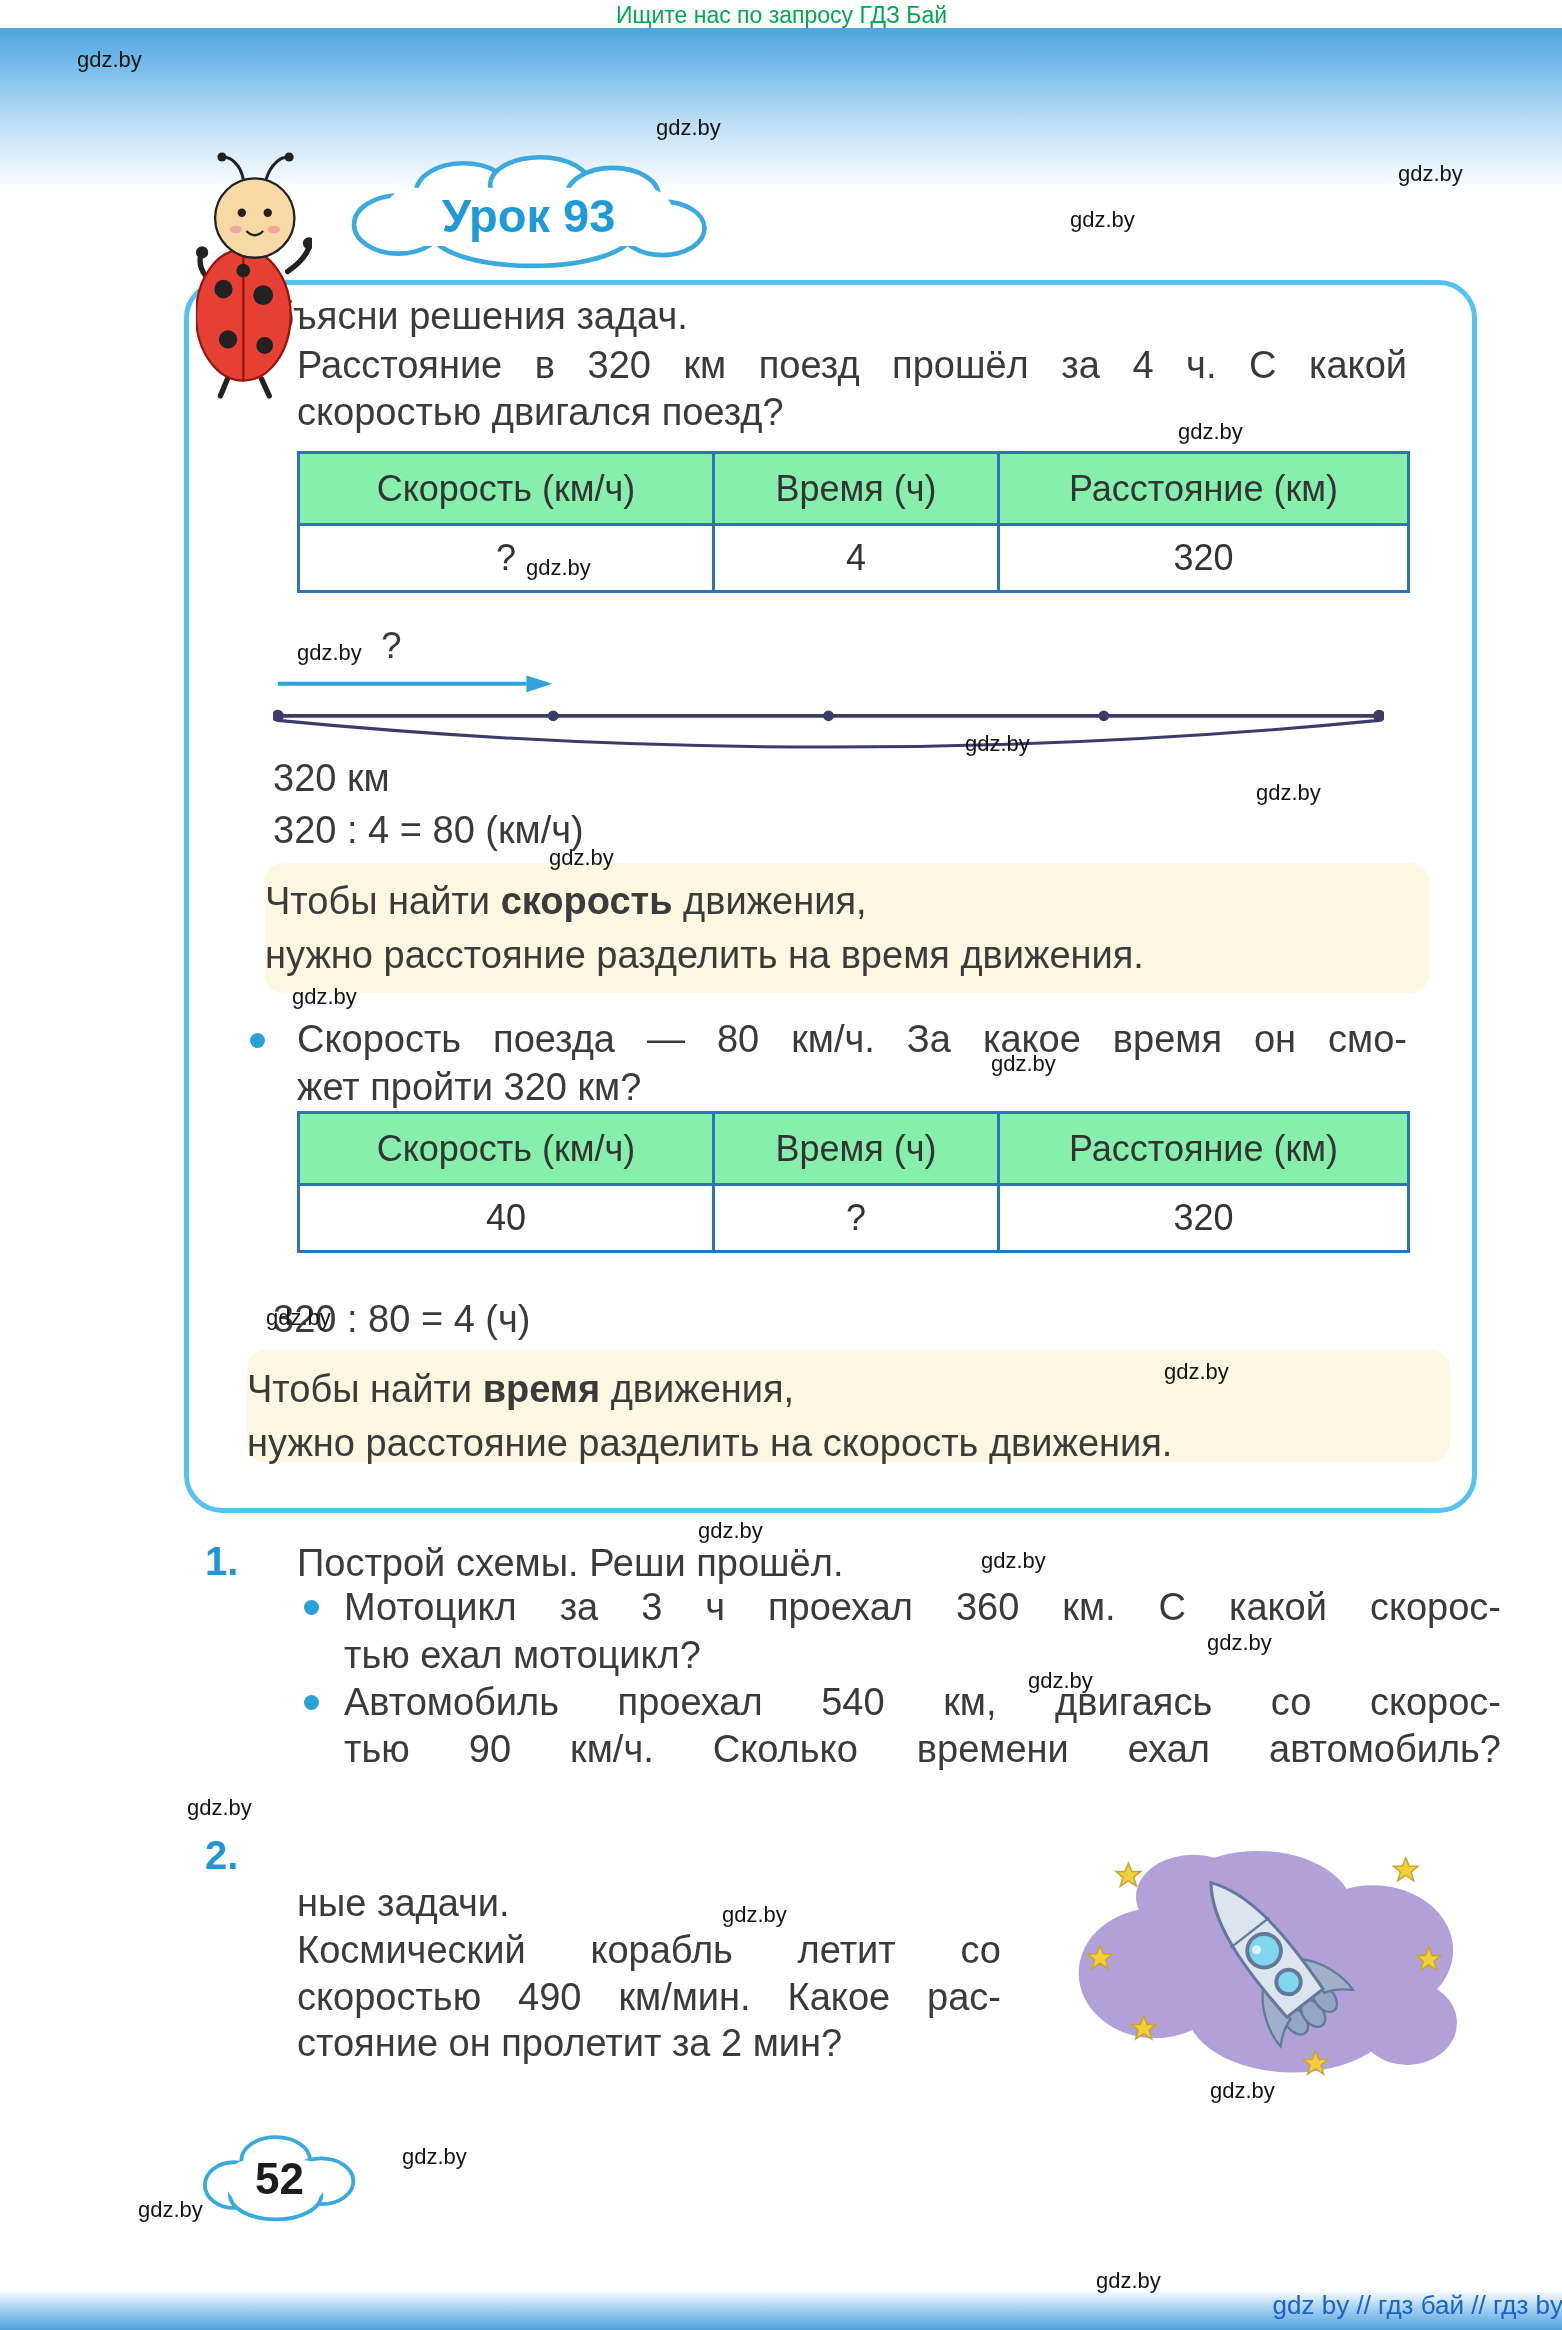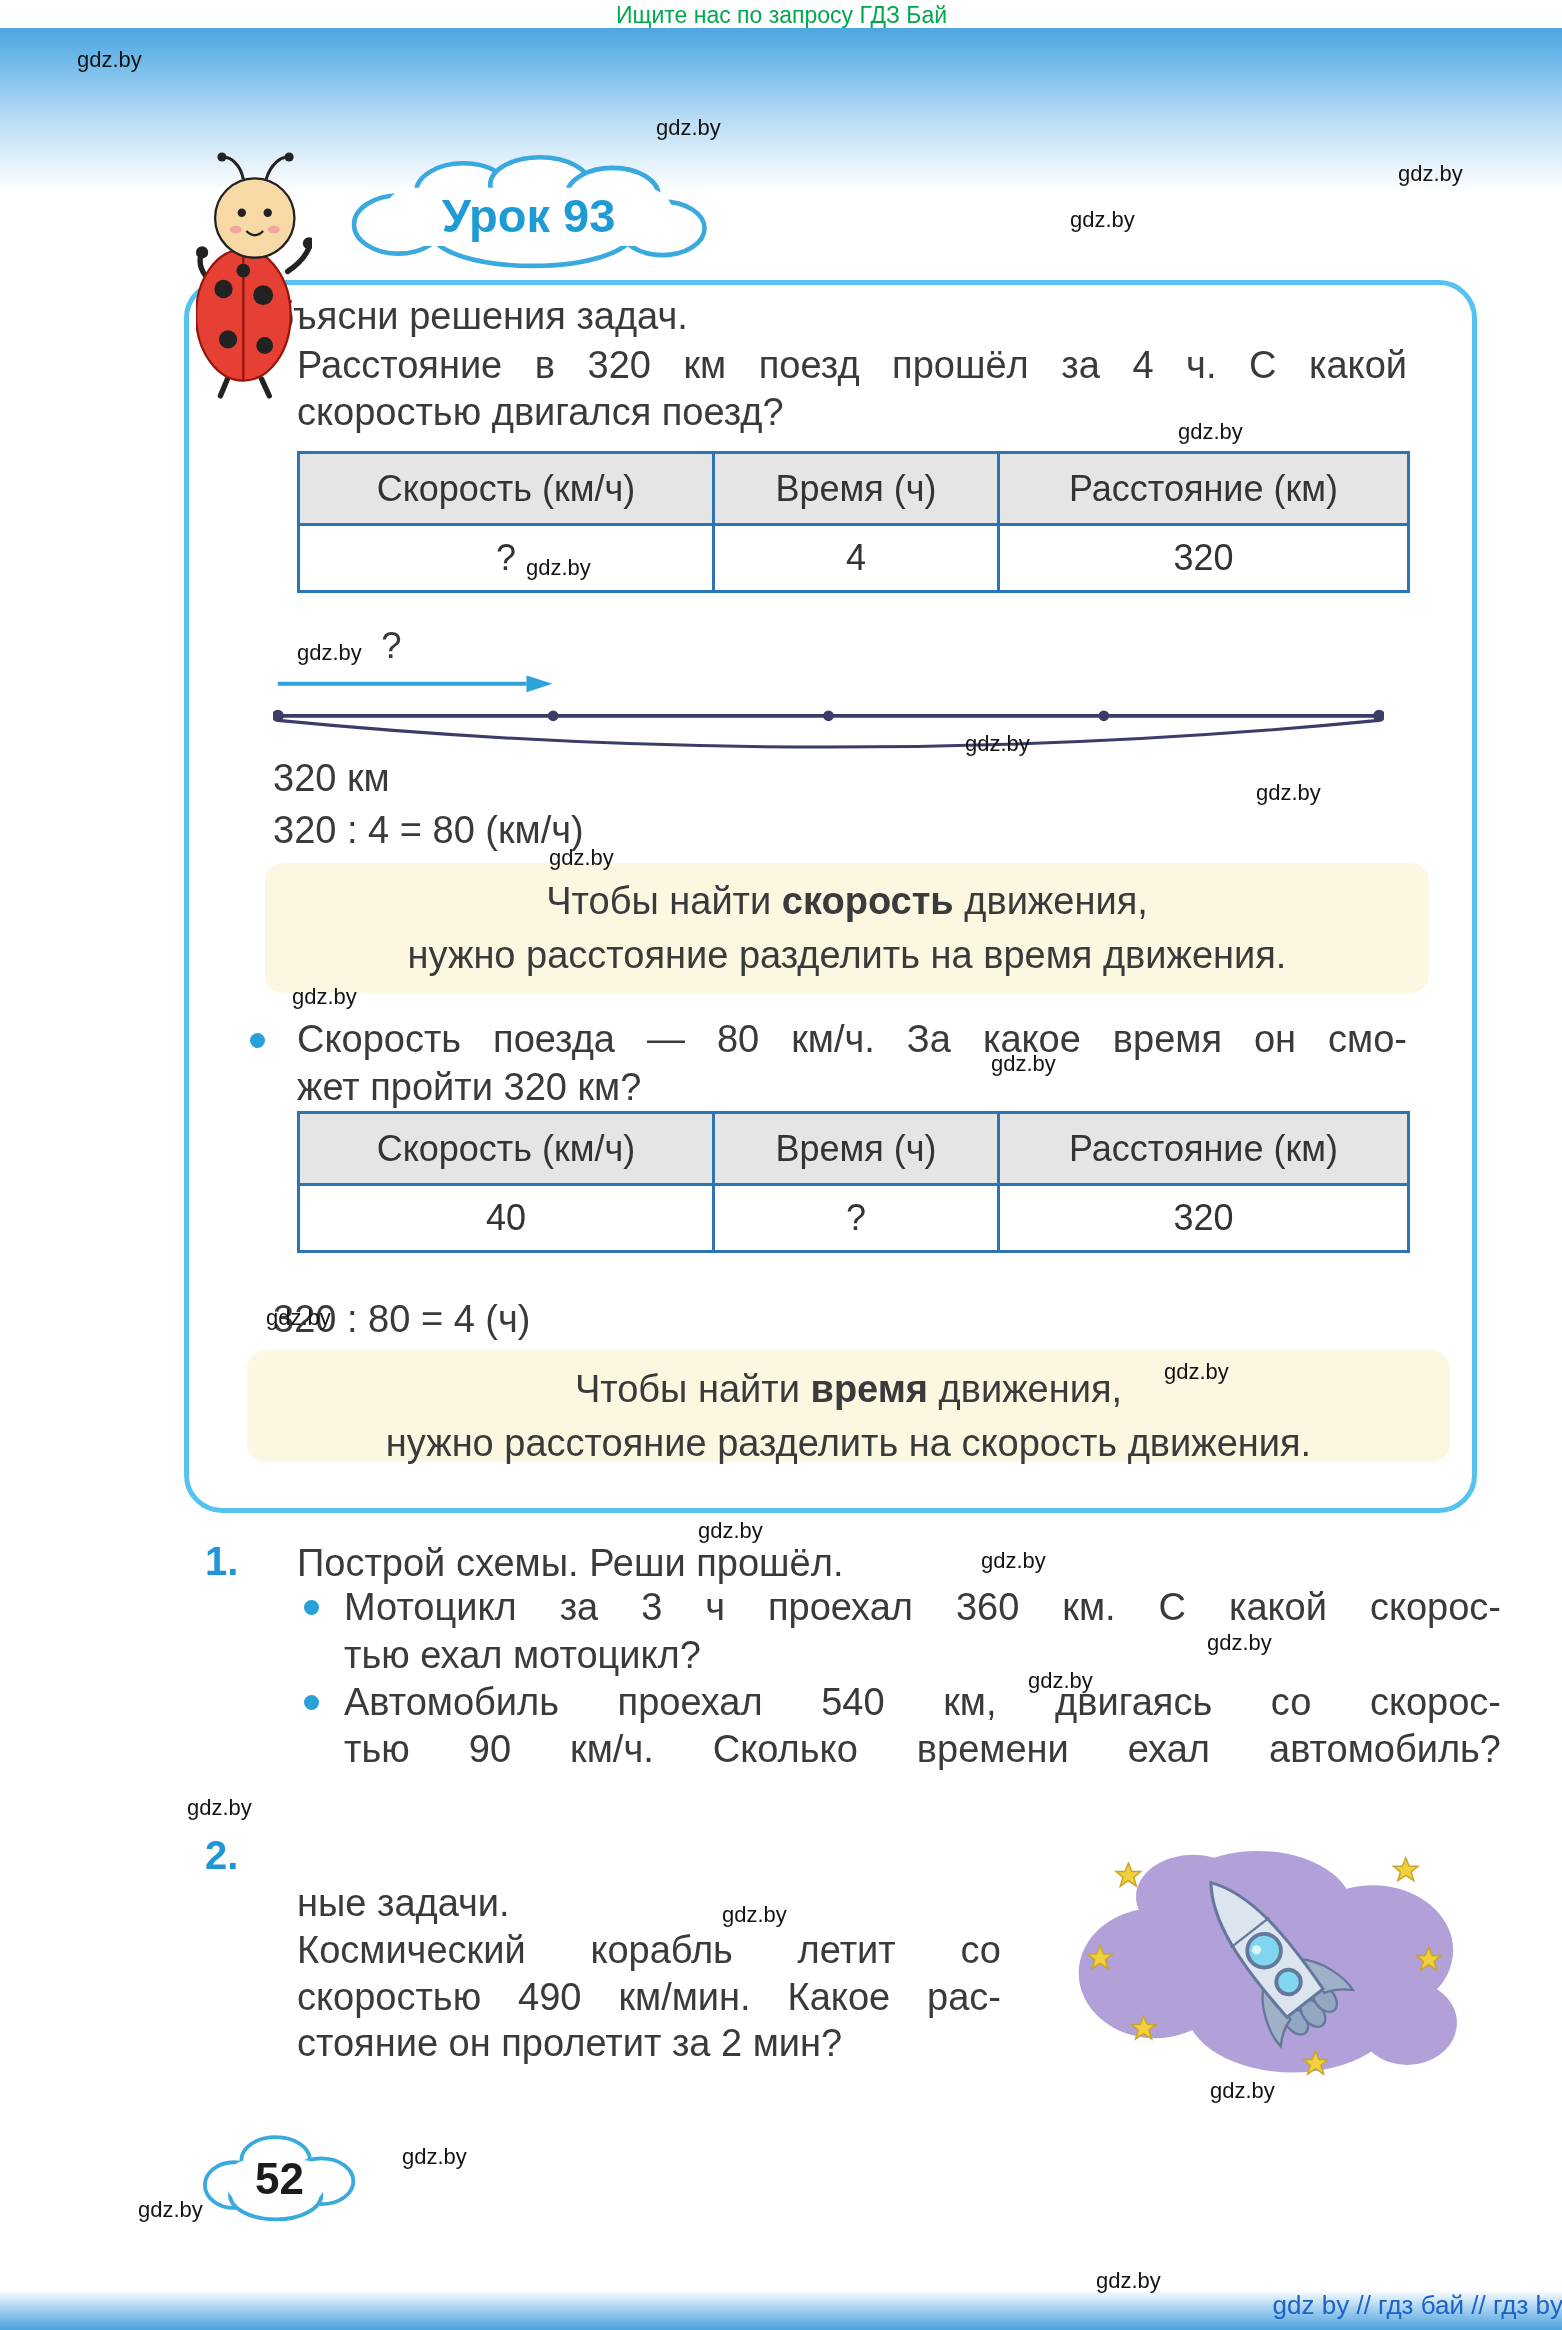--- a/index.html
+++ b/index.html
@@ -20,25 +20,25 @@
              border:5.4px solid #55c2ef; border-radius:38px; background:#fff; z-index:1; }
 
   .txt { position:absolute; font-size:38px; color:#3a3a3a; white-space:nowrap; z-index:2; line-height:44px; }
   .jus { white-space:normal; text-align:justify; text-align-last:justify; }
   .ctr { text-align:left; }
   .dot { position:absolute; width:15.3px; height:15.3px; border-radius:50%; background:#2aa0d8; z-index:2; }
 
   .ptable { position:absolute; border-collapse:collapse; z-index:2; background:#fff; table-layout:fixed; }
   .ptable td { border:3.1px solid #2d74b5; text-align:center; vertical-align:middle;
                font-size:36px; color:#333; }
-  .ptable tr.hdr td { background:#e5e5e5; height:72px; }
+  .ptable tr.hdr td { background:#86efac; height:72px; }
   .ptable tr.val td { height:67px; }
 
   .rulebox { position:absolute; background:#fcf7e0; border-radius:18.4px; z-index:2;
-             text-align:center; font-size:38px; color:#3a3a3a; }
+             font-size:38px; color:#3a3a3a; }
   .rulebox .rl { line-height:54px; white-space:nowrap; }
 
   .exnum { position:absolute; font-size:40px; font-weight:bold; color:#2196d6; z-index:2; }
 
   .cloud-wrap { position:absolute; z-index:2; }
   .cloud-wrap .label { position:absolute; left:0; width:100%; text-align:center; }
   .lesson-label { top:40px; font-size:47px; font-weight:bold; color:#1e9ad6; }
   .pagenum-label { top:26px; font-size:44px; font-weight:bold; color:#1c1c1c; }
 
   .copyright { position:absolute; top:2221px; left:0; width:100%; text-align:center;

